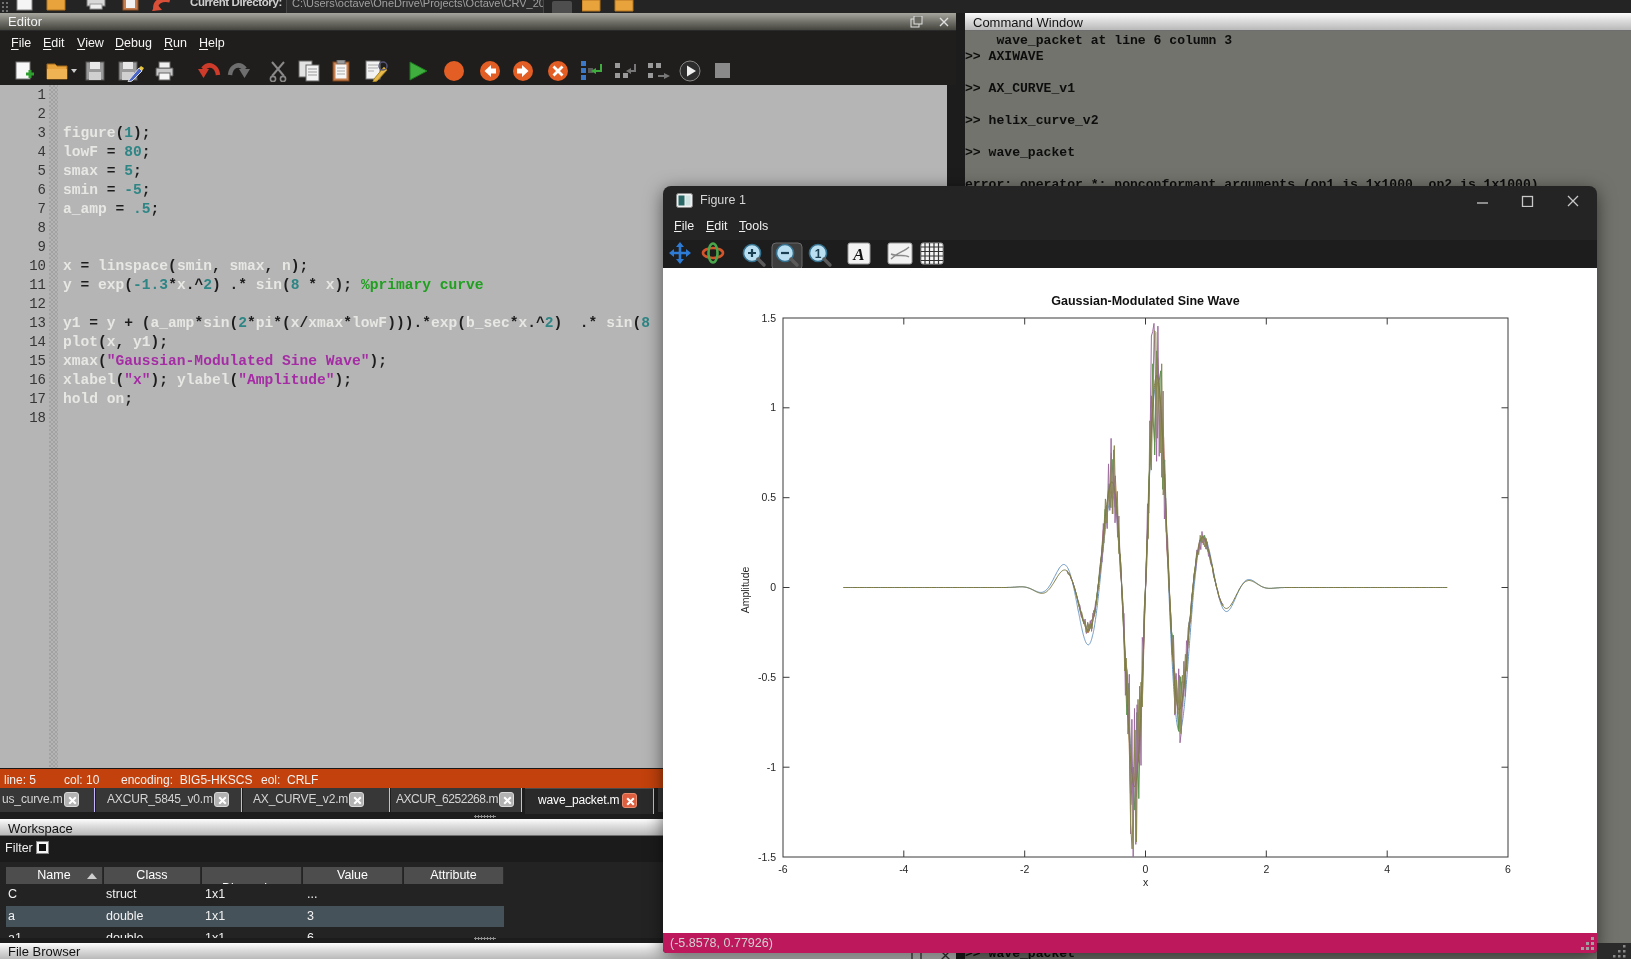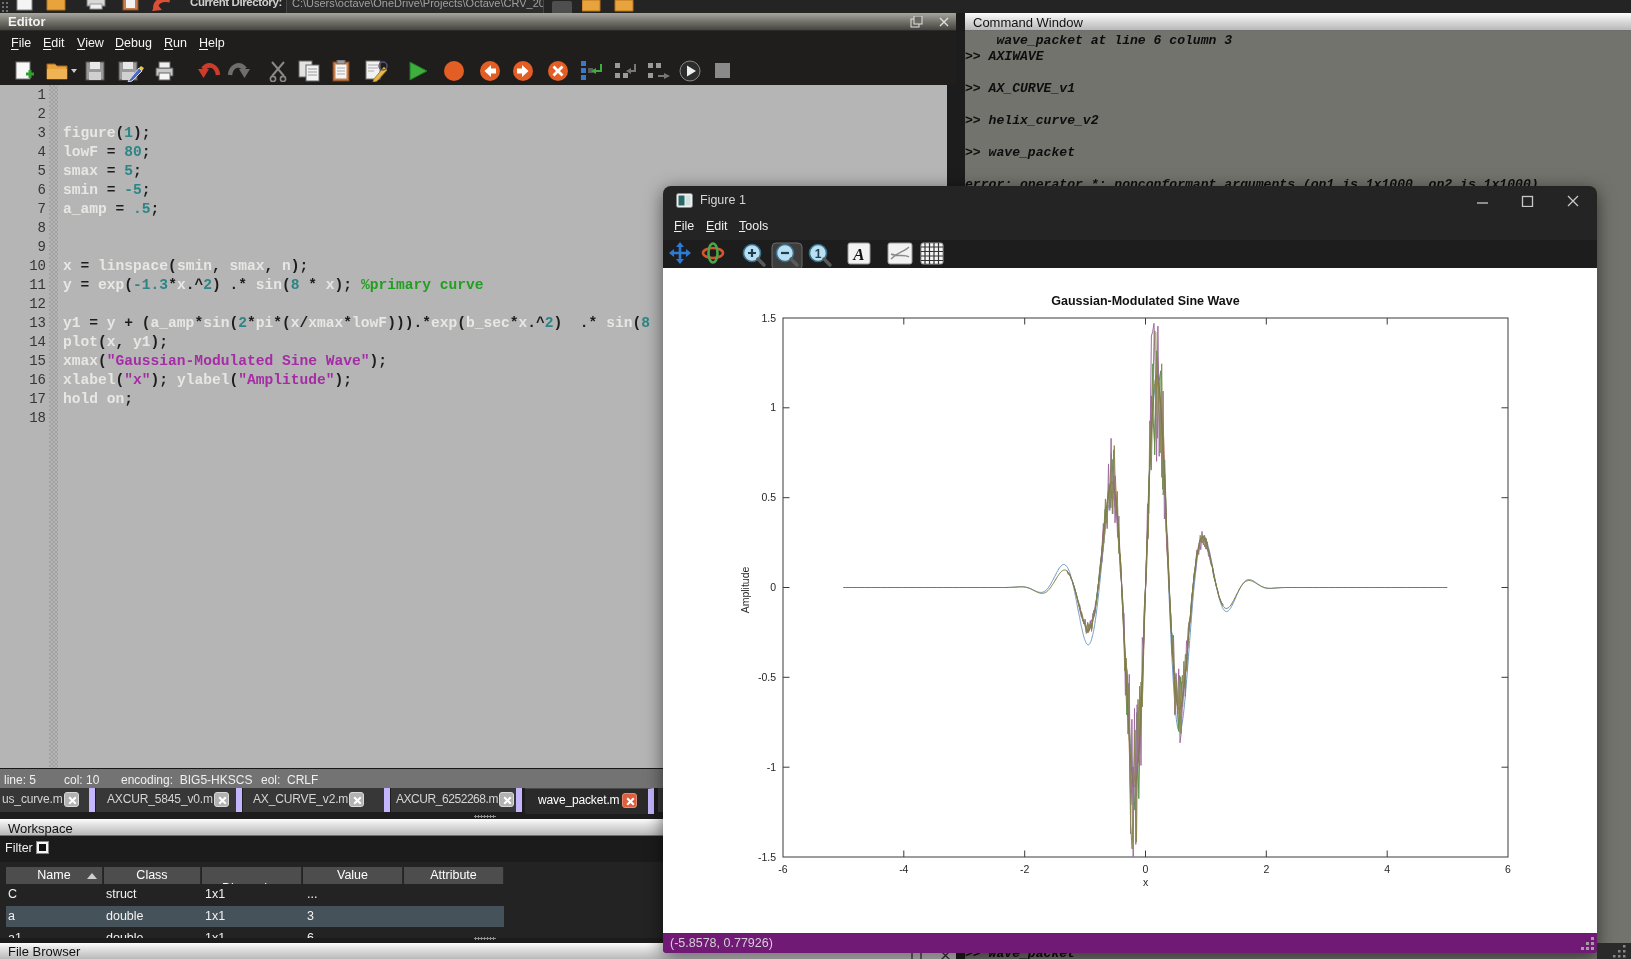--- a/index.html
+++ b/index.html
@@ -6,65 +6,65 @@
 .abs{position:absolute}
 .mono{font-family:"Liberation Mono",monospace;}
 
 #topbar{left:0;top:0;width:1631px;height:13px;background:#242424;}
 #topbar .lbl{left:190px;top:-4px;color:#d0d0d0;font-size:11.5px;font-weight:bold;letter-spacing:-0.4px;}
 #topbar .inp{left:286px;top:0px;width:258px;height:13px;background:#2c2c2c;border:1px solid #454545;border-top:none;border-bottom:none;color:#a0a0a0;font-size:11px;padding-left:5px;overflow:hidden;white-space:nowrap;line-height:7px;}
 #topbar .dd{left:552px;top:1px;width:20px;height:12px;background:#4e4e4e;border-radius:2px 2px 0 0;}
 
 .phead{background:linear-gradient(180deg,#fdfdfd 0%,#dcdcdc 45%,#b9b9b9 100%);border-bottom:1px solid #6e6e6e;color:#111;font-size:13px;}
 .phead span{position:absolute;left:8px;top:2px;}
-#edhead{left:0;top:13px;width:956px;height:18px;background:linear-gradient(180deg,#a6a69e 0%,#73736c 50%,#45453f 100%);border-bottom:1px solid #2a2a2a;color:#f2f2f2;font-size:13px;font-weight:bold;}
+#edhead{left:0;top:13px;width:956px;height:18px;background:linear-gradient(180deg,#a6a69e 0%,#73736c 50%,#45453f 100%);border-bottom:1px solid #2a2a2a;color:#f2f2f2;font-size:13px;}
 #edhead span{position:absolute;left:8px;top:1px;}
 #cmdhead{left:965px;top:13px;width:666px;height:18px;}
 #wshead{left:0;top:819px;width:956px;height:17px;}
 #fbhead{left:0;top:943px;width:956px;height:16px;border-bottom:none;}
 
 #edmenu{left:0;top:31px;width:956px;height:25px;background:#201e1c;color:#f5f5f5;font-size:12.5px;}
 #edmenu i{position:absolute;top:5px;font-style:normal;}
 #edmenu u{text-decoration:underline;text-underline-offset:2px;}
 #edtool{left:0;top:56px;width:956px;height:29px;background:#201e1c;}
 
 #code{left:0;top:85px;width:947px;height:685px;background:#b5b5b5;overflow:hidden;}
 #gutter{left:0;top:0;width:49px;height:685px;background:#b5b5b5;}
 #gutsep{left:49px;top:0;width:9px;height:685px;background:#aaaaaa;background-image:conic-gradient(#b4b4b4 25%,#a2a2a2 0 50%,#b4b4b4 0 75%,#a2a2a2 0);background-size:4px 4px;}
 .cl{position:absolute;left:0;width:956px;height:19px;line-height:19px;font-size:14.6px;font-weight:bold;white-space:pre;font-family:"Liberation Mono",monospace;}
 .ln{position:absolute;width:46px;text-align:right;color:#353535;font-weight:normal;font-size:14px;line-height:19px;font-family:"Liberation Mono",monospace;}
 .k{color:#e7e7e4}.o{color:#1c1c1c}.n{color:#2d8585}.s{color:#a52ca5}.c{color:#1fa01f}
 
-#edstat{left:0;top:768px;width:956px;height:20px;background:#737373;border-top:1px solid #181818;color:#f0f0f0;font-size:12px;}
+#edstat{left:0;top:768px;width:956px;height:20px;background:#c2410c;border-top:1px solid #181818;color:#f0f0f0;font-size:12px;}
 #edstat i{position:absolute;top:2px;font-style:normal}
 
 #tabbar{left:0;top:788px;width:956px;height:31px;background:#1d1d1d;}
-.tab{position:absolute;top:0;height:24px;background:#373737;border-right:6px solid #c4b5fd;color:#d4d4d4;font-size:12px;letter-spacing:-0.15px;}
+.tab{position:absolute;top:0;height:24px;background:#373737;border-right:1px solid #c4b5fd;color:#d4d4d4;font-size:12px;letter-spacing:-0.15px;}
 .tab.act{background:#2a2a2a;height:26px;color:#fff;border-top:1px solid #4a4a4a;}
 .tab span{position:absolute;top:4px;left:0;width:100%;}
 .tx{position:absolute;top:4px;width:15px;height:15px;border-radius:3px;background:#b2b2b2;border:1px solid #d8d8d8;}.tx svg{position:absolute;left:3px;top:3px;}
 .tx.red{background:#dd5f3f;border-color:#e88a6e;}
 .grip{position:absolute;width:22px;height:3px;background-image:radial-gradient(circle,#909090 1px,transparent 1.2px);background-size:3px 3px;}
 
 #filterrow{left:0;top:836px;width:956px;height:26px;background:#1b1b1b;color:#f0f0f0;font-size:12.5px;}
 #wstable{left:0;top:862px;width:956px;height:76px;background:#232323;color:#f2f2f2;font-size:12.5px;}
 .th{position:absolute;top:5px;height:17px;background:#4d4d4d;border-right:1px solid #2a2a2a;text-align:center;color:#fff;}
 .tr{position:absolute;left:6px;width:498px;height:21px;}
 .td{position:absolute;top:3px;}
 
 #cmdwin{left:965px;top:31px;width:666px;height:928px;background:#72736c;color:#0d0d0d;}
-#cmdwin .ln2{position:absolute;left:0px;font-size:13.1px;font-weight:bold;white-space:pre;height:15px;line-height:15px;font-style:italic;}
+#cmdwin .ln2{position:absolute;left:0px;font-size:13.1px;font-weight:bold;white-space:pre;height:15px;line-height:15px;}
 
 #fig{left:663px;top:186px;width:934px;height:767px;background:#242424;border-radius:8px 8px 4px 4px;box-shadow:0 4px 18px rgba(0,0,0,0.55);}
 #figtitle{left:0;top:0;width:934px;height:29px;color:#d6d6d6;font-size:12.5px;}
 #figmenu{left:0;top:29px;width:934px;height:25px;color:#f0f0f0;font-size:12.5px;}
 #figmenu i{position:absolute;top:4px;font-style:normal}
 #figtool{left:0;top:54px;width:934px;height:28px;background:#1d1d1d;}
 #plot{left:0;top:82px;width:934px;height:665px;background:#fff;}
-#figstat{left:0;top:747px;width:934px;height:20px;background:#701a75;color:#d2d2d2;font-size:12.5px;border-radius:0 0 4px 4px;}
+#figstat{left:0;top:747px;width:934px;height:20px;background:#be185d;color:#d2d2d2;font-size:12.5px;border-radius:0 0 4px 4px;}
 #brcorner{left:1597px;top:943px;width:34px;height:16px;background:#2a2a2a;}
 </style></head>
 <body>
 <div class="abs" id="topbar">
   <svg class="abs" style="left:0;top:0" width="660" height="13">
     <g fill="#8a8a8a">
         <circle cx="3" cy="3" r="1"></circle>
         <circle cx="7" cy="3" r="1"></circle>
         <circle cx="3" cy="7" r="1"></circle>
         <circle cx="7" cy="7" r="1"></circle>

